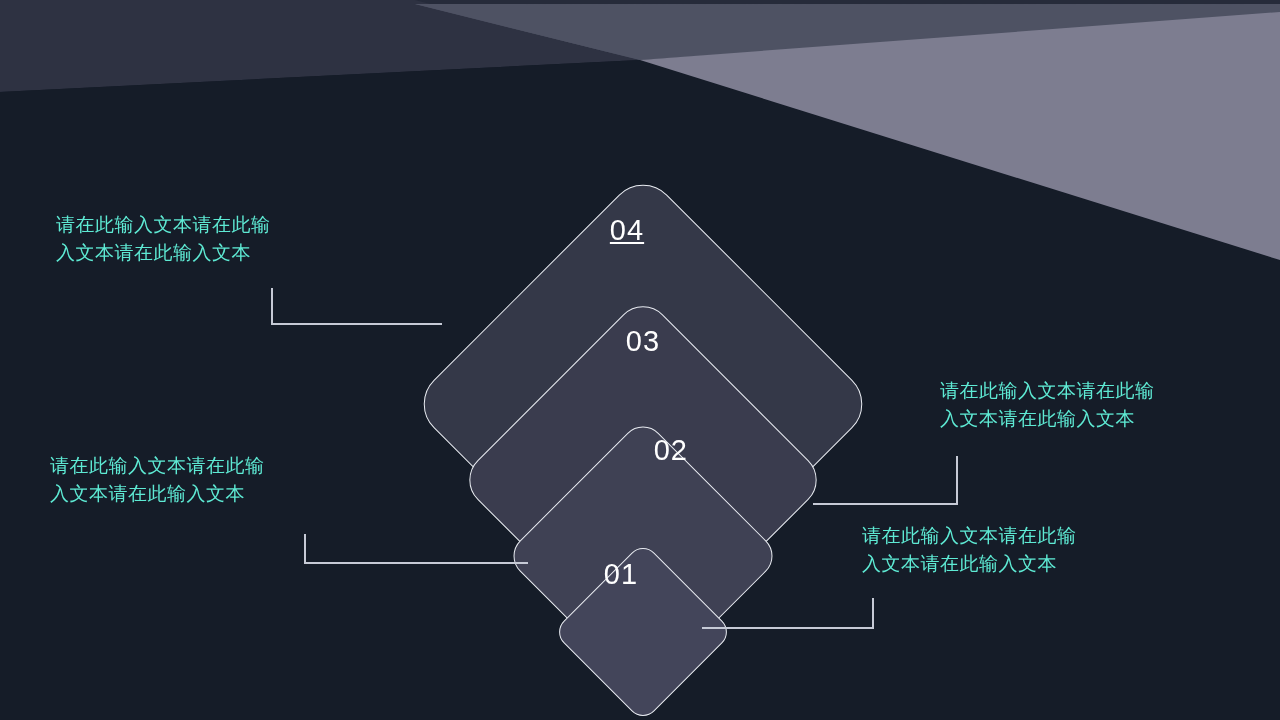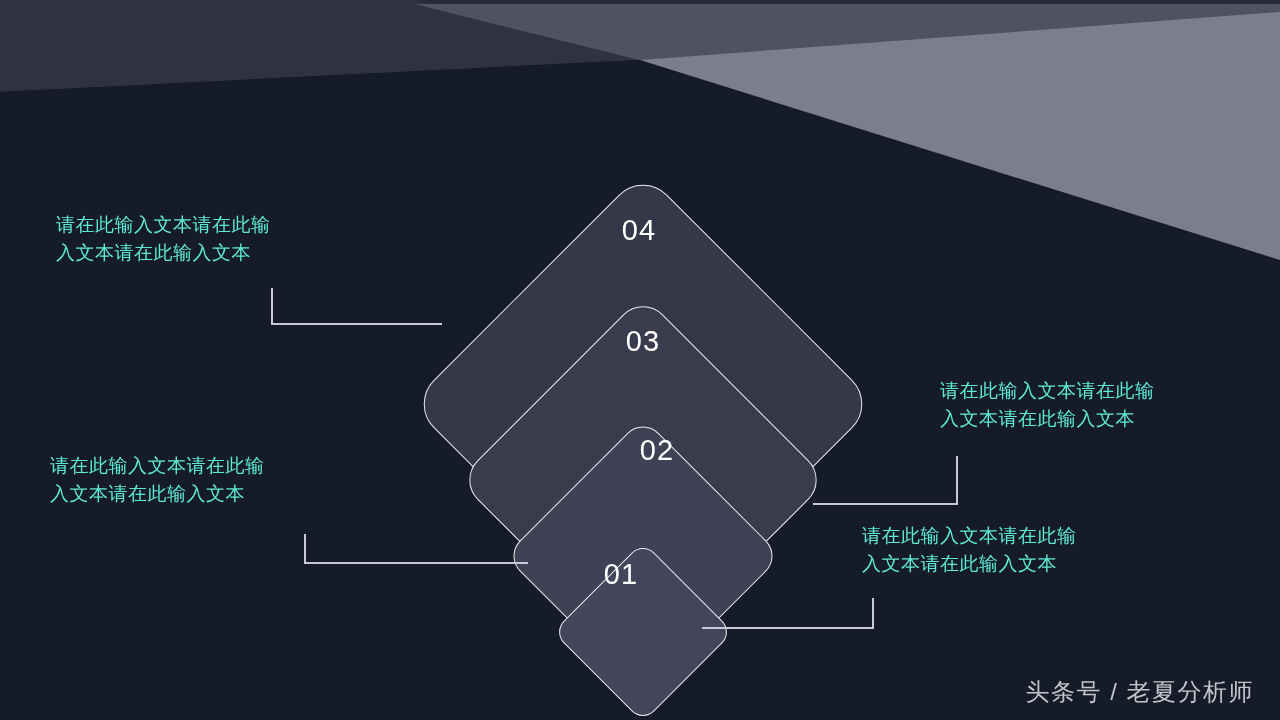--- a/index.html
+++ b/index.html
@@ -30,23 +30,23 @@
   .dnum{
     position:absolute;
     color:#ffffff;
     font-size:29px;
     letter-spacing:1px;
     font-weight:400;
     text-align:center;
     width:90px;
     line-height:1;
   }
-  .n04{left:594px;top:216px;}
+  .n04{left:582px;top:216px;text-decoration:underline;}
   .n03{left:598px;top:327px;}
-  .n02{left:612px;top:436px;}
+  .n02{left:598px;top:436px;text-align:right;}
   .n01{left:576px;top:560px;}
 
   
   .connectors{position:absolute;left:0;top:0;width:1280px;height:720px;}
 
   
   .callout{
     position:absolute;
     color:#5eead4;
     font-size:19px;
@@ -127,15 +127,14 @@
   <div class="callout c-tr">
     <span class="ln">请在此输入文本请在此输</span>
     <span class="ln">入文本请在此输入文本</span>
   </div>
 
   <div class="callout c-br">
     <span class="ln">请在此输入文本请在此输</span>
     <span class="ln">入文本请在此输入文本</span>
   </div>
 
-  <div class="watermark">头条号 / 老夏分析师</div>
 
 </div>
 
 </body></html>

